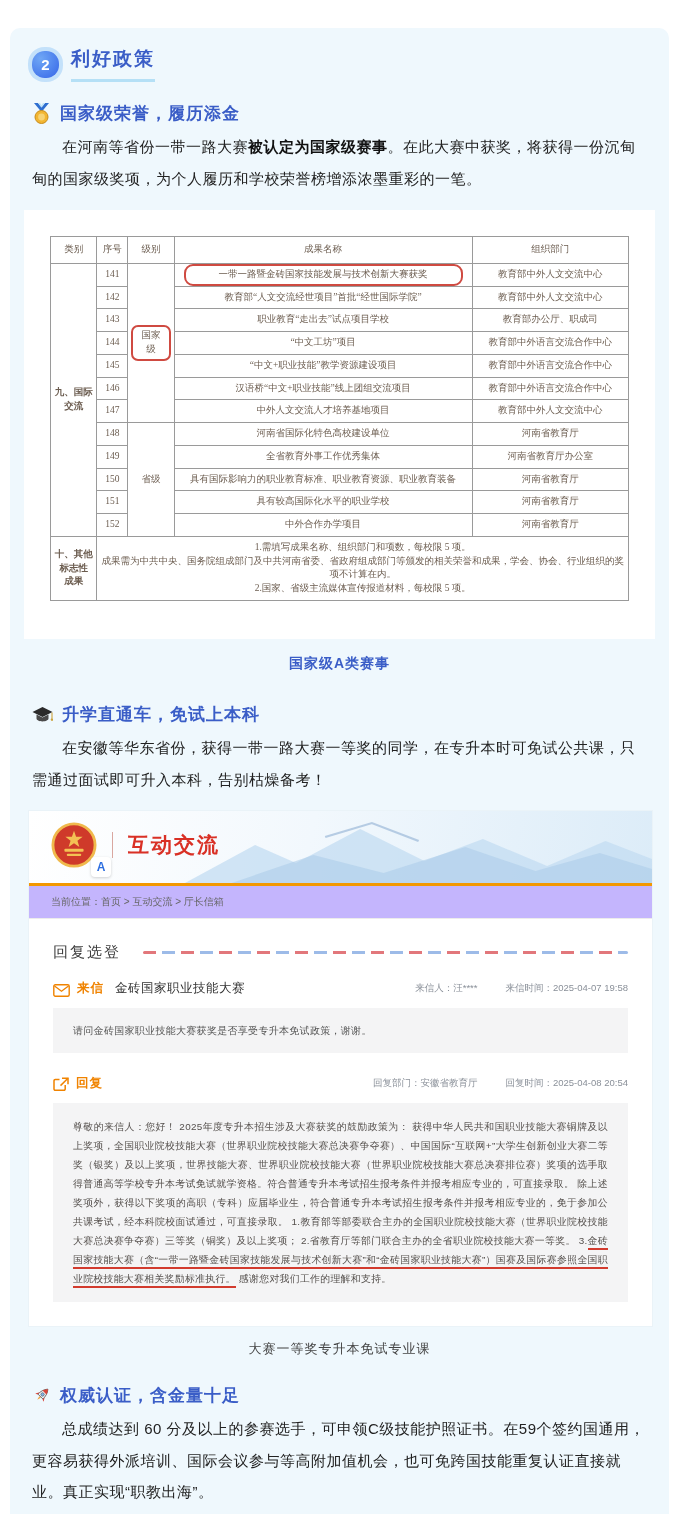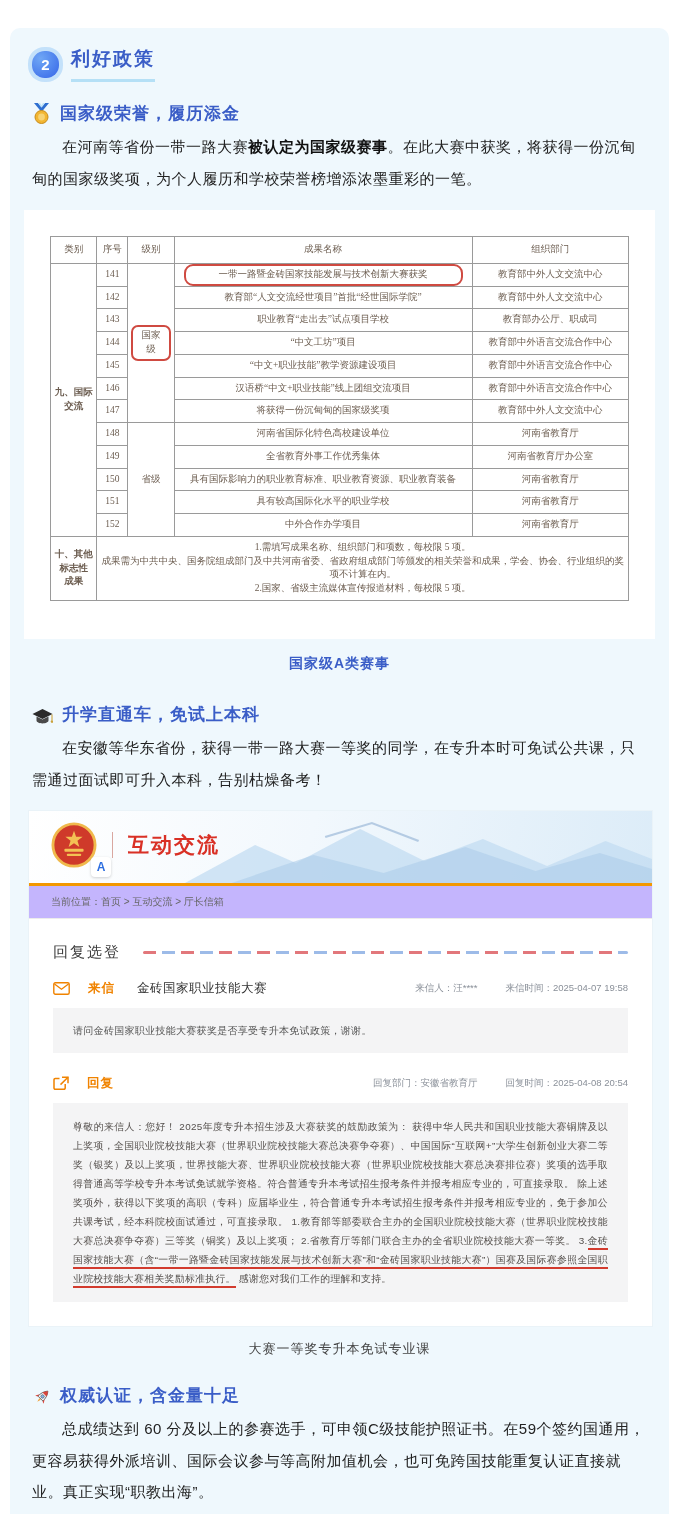--- a/index.html
+++ b/index.html
@@ -26,21 +26,21 @@
   
   .section-header{display:flex;align-items:center;gap:12px;margin:4px 0 0 10px;}
   .num-badge{width:27px;height:27px;border-radius:46%;color:#fff;font-weight:bold;font-size:15px;
     display:flex;align-items:center;justify-content:center;
     background:radial-gradient(circle at 32% 28%,#6fa7f5,#3566e8);
     box-shadow:0 0 0 4px rgba(130,190,245,.40);}
   .section-title{color:var(--accent_blue);font-size:19px;font-weight:bold;letter-spacing:2px;
     border-bottom:3px solid var(--underline_blue);padding-bottom:7px;}
 
   
-  .sub-heading{display:flex;align-items:flex-end;gap:9px;margin:20px 0 4px 10px;}
+  .sub-heading{display:flex;align-items:center;gap:9px;margin:20px 0 4px 10px;}
   .sub-heading .txt{color:var(--accent_blue);font-size:17px;font-weight:bold;letter-spacing:1px;}
   .icon{display:inline-flex;align-items:center;justify-content:center;}
 
   .para{font-size:15px;color:var(--body_text);line-height:2.1;text-indent:2em;
         margin:6px 10px 0 10px;letter-spacing:.5px;}
   .para b{font-weight:bold;color:#111;}
 
   .card{background:#fff;margin:16px 2px 0 2px;}
   
   .table-card{padding:26px 26px 38px 26px;}
@@ -72,21 +72,21 @@
   .orange-line{height:3px;background:var(--orange_line);}
   .gov-breadcrumb{background:#c4b5fd;border-bottom:1px solid #ececec;padding:9px 22px;
     font-size:10px;color:#666;}
   .gov-content{background:#fff;padding:18px 24px 24px 24px;}
   .reply-select-row{display:flex;align-items:center;margin:6px 0 2px 0;}
   .reply-select-title{font-size:15px;color:#3c3c3c;letter-spacing:2px;flex:none;}
   .dash-line{flex:1;height:3px;margin-left:22px;border-radius:2px;
     background:repeating-linear-gradient(90deg,var(--dash_red) 0 13px,transparent 13px 19px,
       var(--dash_blue) 19px 32px,transparent 32px 38px);}
   .msg-row{display:flex;align-items:center;margin-top:18px;}
-  .msg-left{display:flex;align-items:center;gap:18px;flex:1;min-width:0;}
+  .msg-left{display:flex;align-items:flex-end;gap:7px;flex:1;min-width:0;}
   .msg-label{color:var(--label_orange);font-size:12.5px;font-weight:bold;letter-spacing:1px;}
   .msg-subject{color:#333;font-size:12.5px;margin-left:4px;letter-spacing:.5px;}
   .msg-meta{color:var(--meta_gray);font-size:9.5px;display:flex;gap:28px;flex:none;}
   .gray-box{background:var(--box_gray);margin-top:11px;padding:13px 20px;color:#555;
     font-size:10px;line-height:1.9;letter-spacing:.3px;}
   .reply-box{padding:14px 20px;line-height:1.92;font-size:9.9px;color:#55504d;text-align:justify;}
   .red-underline{border-bottom:2px solid #d23b2e;padding-bottom:1.5px;}
 </style>
 </head>
 <body>
@@ -158,21 +158,21 @@
             <td>“中文+职业技能”教学资源建设项目</td>
             <td>教育部中外语言交流合作中心</td>
           </tr>
           <tr>
             <td>146</td>
             <td>汉语桥“中文+职业技能”线上团组交流项目</td>
             <td>教育部中外语言交流合作中心</td>
           </tr>
           <tr>
             <td>147</td>
-            <td>将获得一份沉甸甸的国家级奖项</td>
+            <td>中外人文交流人才培养基地项目</td>
             <td>教育部中外人文交流中心</td>
           </tr>
           <tr>
             <td>148</td>
             <td rowspan="5">省级</td>
             <td>河南省国际化特色高校建设单位</td>
             <td>河南省教育厅</td>
           </tr>
           <tr>
             <td>149</td>

